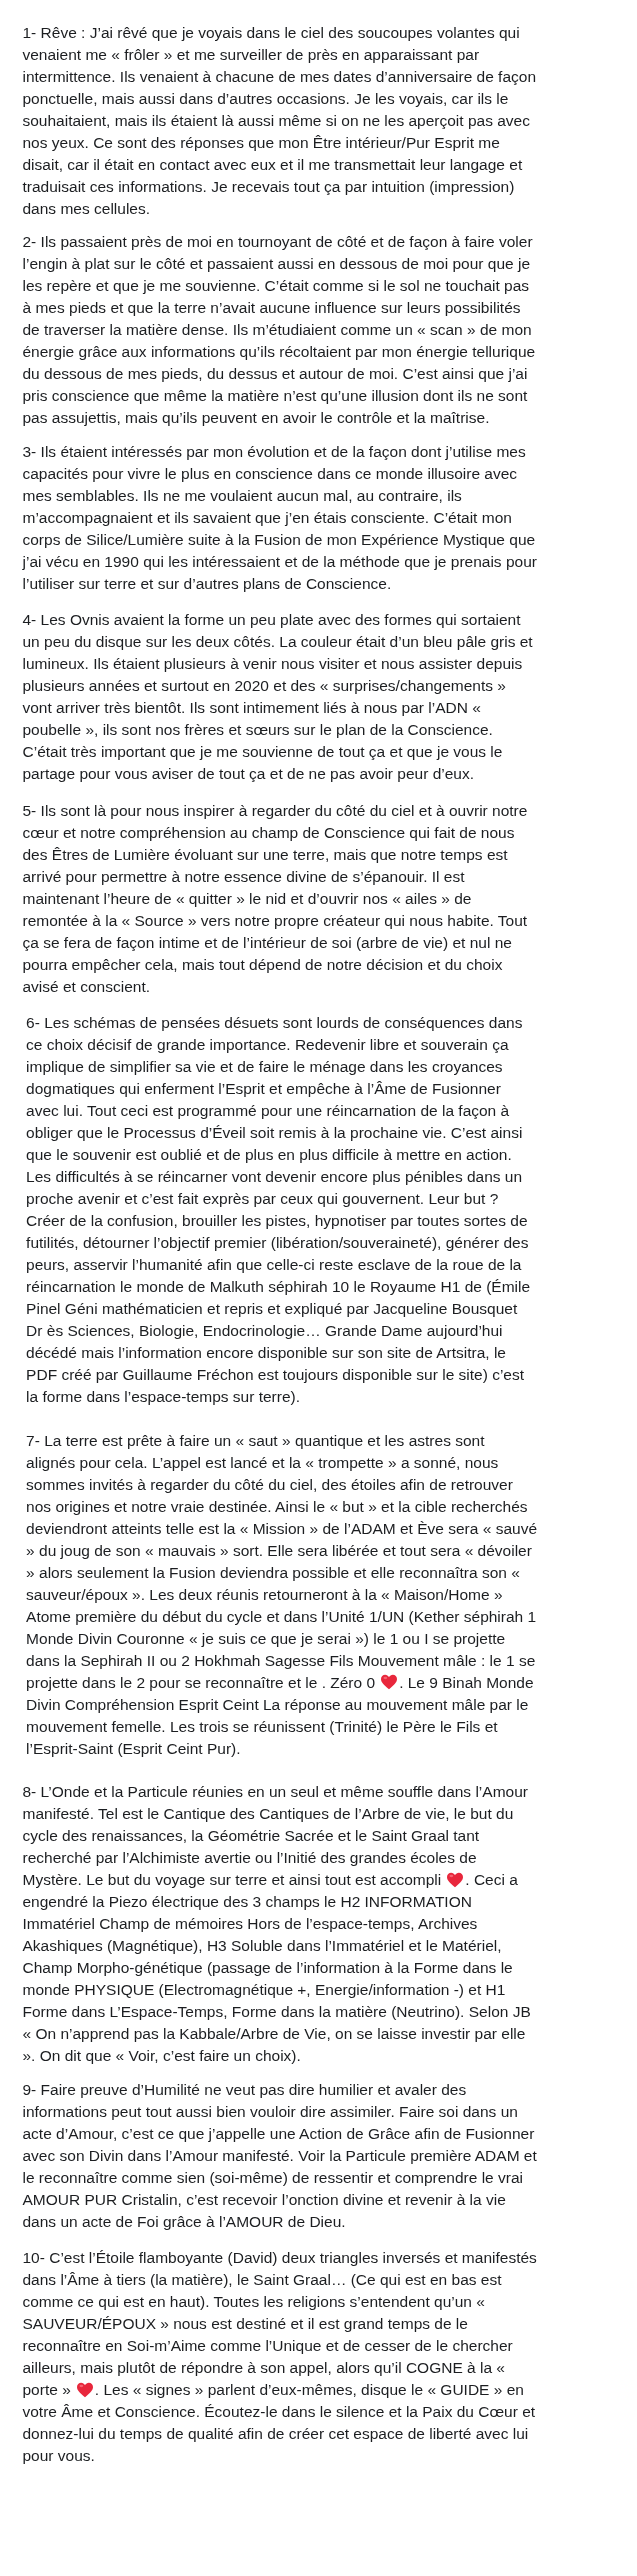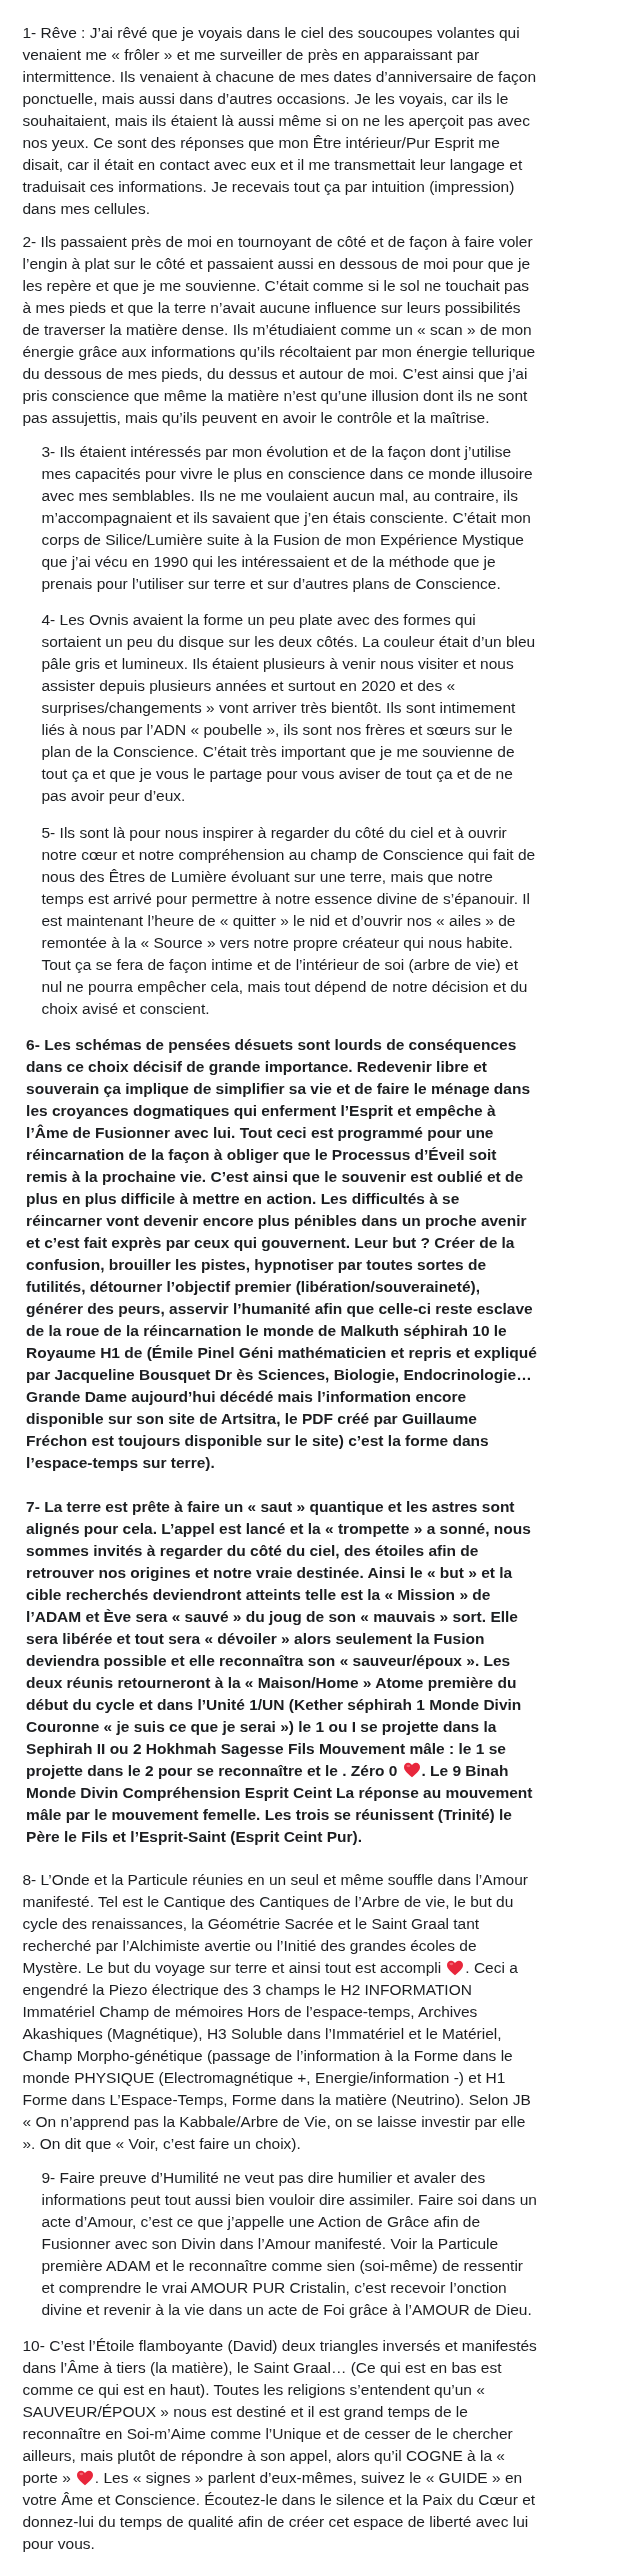--- a/index.html
+++ b/index.html
@@ -21,25 +21,23 @@
       width: 571px;
     }
     .para {
       margin: 0 0 11.7px 0;
       white-space: normal;
       word-wrap: break-word;
     }
     .para.indent {
       padding-left: 3.6px;
       margin-bottom: 21.6px;
-      font-weight: bold;
     }
     .para.gap-lg {
       margin-bottom: 14.4px;
-      margin-left: 19px;
     }
     .heart {
       display: inline-block;
       width: 18px;
       height: 16px;
       vertical-align: -2.7px;
       margin: 0 0.9px;
     }
     .heart svg { width: 18px; height: 16px; display: block; }
     .seg { display: inline; }
@@ -78,16 +76,16 @@
           <ellipse cx="7" cy="5.5" rx="2.6" ry="1.6" fill="#ff8a95" opacity="0.6"></ellipse>
         </svg></span><span class="seg">. Ceci a engendré la Piezo électrique des 3 champs le H2 INFORMATION Immatériel Champ de mémoires Hors de l’espace-temps, Archives Akashiques (Magnétique), H3 Soluble dans l’Immatériel et le Matériel, Champ Morpho-génétique (passage de l’information à la Forme dans le monde PHYSIQUE (Electromagnétique +, Energie/information -) et H1 Forme dans L’Espace-Temps, Forme dans la matière (Neutrino). Selon JB « On n’apprend pas la Kabbale/Arbre de Vie, on se laisse investir par elle ». On dit que « Voir, c’est faire un choix).</span>
   </p>
   <p class="para gap-lg">
     <span class="seg">9- Faire preuve d’Humilité ne veut pas dire humilier et avaler des informations peut tout aussi bien vouloir dire assimiler. Faire soi dans un acte d’Amour, c’est ce que j’appelle une Action de Grâce afin de Fusionner avec son Divin dans l’Amour manifesté. Voir la Particule première ADAM et le reconnaître comme sien (soi-même) de ressentir et comprendre le vrai AMOUR PUR Cristalin, c’est recevoir l’onction divine et revenir à la vie dans un acte de Foi grâce à l’AMOUR de Dieu.</span>
   </p>
   <p class="para">
     <span class="seg">10- C’est l’Étoile flamboyante (David) deux triangles inversés et manifestés dans l’Âme à tiers (la matière), le Saint Graal… (Ce qui est en bas est comme ce qui est en haut). Toutes les religions s’entendent qu’un « SAUVEUR/ÉPOUX » nous est destiné et il est grand temps de le reconnaître en Soi-m’Aime comme l’Unique et de cesser de le chercher ailleurs, mais plutôt de répondre à son appel, alors qu’il COGNE à la « porte » </span><span class="heart"><svg viewBox="0 0 24 22">
           <path d="M12 21 C 5 15, 1 11.5, 1 6.8 C 1 3.4, 3.6 1, 6.7 1 C 9 1, 10.8 2.3, 12 4.2 C 13.2 2.3, 15 1, 17.3 1 C 20.4 1, 23 3.4, 23 6.8 C 23 11.5, 19 15, 12 21 Z" fill="#e8273c"></path>
           <ellipse cx="7" cy="5.5" rx="2.6" ry="1.6" fill="#ff8a95" opacity="0.6"></ellipse>
-        </svg></span><span class="seg">. Les « signes » parlent d’eux-mêmes, suivez le « GUIDE » en votre Âme et Conscience. Écoutez-le dans le silence et la Paix du Cœur et donnez-lui du temps de qualité afin de créer cet espace de liberté avec lui pour vous.</span>
+        </svg></span><span class="seg">. Les « signes » parlent d’eux-mêmes, disque le « GUIDE » en votre Âme et Conscience. Écoutez-le dans le silence et la Paix du Cœur et donnez-lui du temps de qualité afin de créer cet espace de liberté avec lui pour vous.</span>
   </p>
 </div>
 
 
 </body></html>

